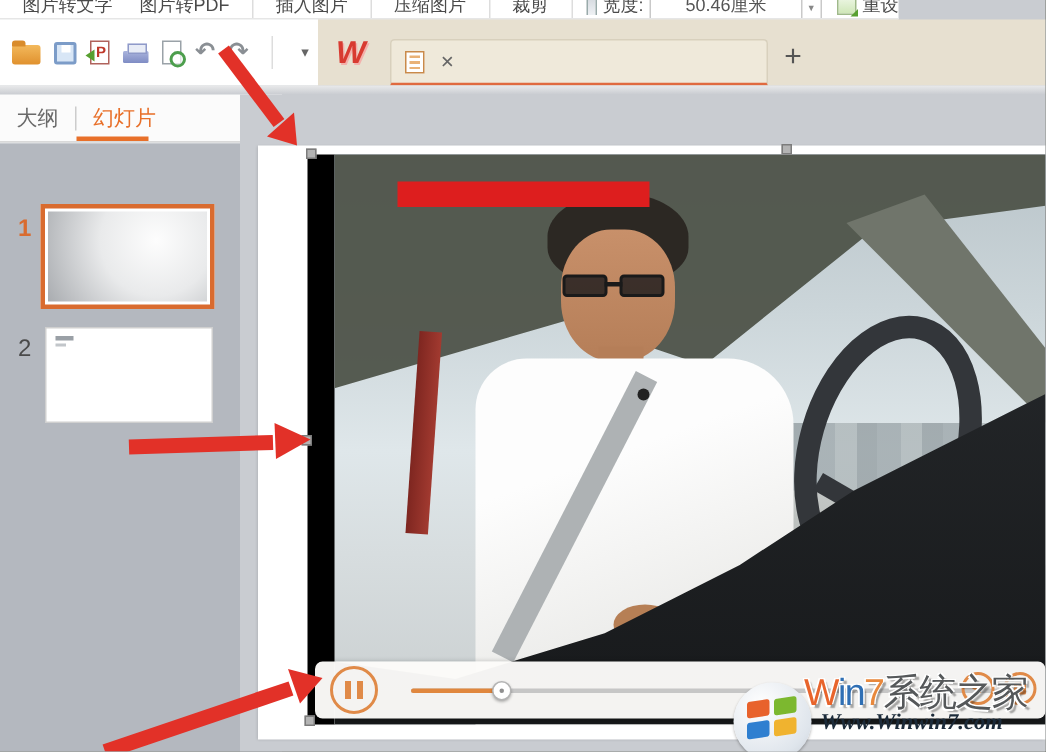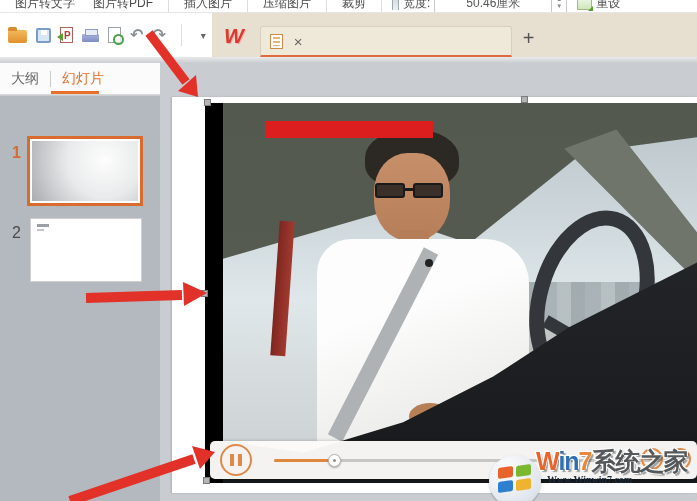--- a/index.html
+++ b/index.html
@@ -1,20 +1,20 @@
 <!DOCTYPE html>
 <html><head>
 <meta charset="utf-8">
 <style>
   * { margin:0; padding:0; box-sizing:border-box; }
   html,body { width:697px; height:501px; overflow:hidden; }
   body { position:relative; font-family:"Liberation Sans","DejaVu Sans",sans-serif; background:#c9ccd1; }
 
   
-  .ribbon-row { position:absolute; top:0; left:0; width:697px; height:13px; background:#fff; border-bottom:1px solid #e6e6e6; overflow:hidden; }
+  .ribbon-row { position:absolute; top:0; left:0; width:599px; height:13px; background:#fff; border-bottom:1px solid #e6e6e6; overflow:hidden; }
   .ribbon-inner { display:flex; align-items:center; height:24px; margin-top:-9px; padding-left:6px; color:#4a4a4a; font-size:12px; white-space:nowrap; }
   .ribbon-item { padding:0 9px; }
   .vsep { width:1px; height:22px; background:#ddd; margin:0 6px; }
   .ruler-ic { width:7px; height:14px; border-left:1px solid #9aa; border-right:1px solid #9aa; margin:0 4px; background:linear-gradient(#cfd4da,#eef1f4); }
   .width-box { border:1px solid #c9c9c9; width:118px; height:20px; display:flex; align-items:center; justify-content:center; margin-left:4px; color:#555; background:#fff; }
   .spinner { width:15px; height:20px; border:1px solid #c9c9c9; border-left:none; display:flex; flex-direction:column; align-items:center; justify-content:center; font-size:6px; color:#888; line-height:7px; }
   .reset-ic { width:15px; height:13px; border:1px solid #9fb98a; background:linear-gradient(#eef7e6,#cfe7b8); margin:0 4px 0 10px; position:relative; }
   .reset-ic::after { content:""; position:absolute; right:-2px; bottom:-2px; border-left:5px solid transparent; border-bottom:5px solid #57a030; }
 
   
@@ -97,24 +97,24 @@
   .cbtn.vol { right:34px; } .cbtn.fs { right:6px; }
   .cbtn.vol::after { content:""; position:absolute; left:5px; top:6px; border-top:3px solid transparent; border-bottom:3px solid transparent; border-right:6px solid #e08a48; }
   .cbtn.fs::after { content:""; position:absolute; inset:5px; border:2px solid #e08a48; border-radius:1px; }
 
   
   .watermark { position:absolute; right:0; bottom:0; width:208px; height:58px; z-index:50; }
   .wm-logo { position:absolute; left:0; bottom:-6px; width:52px; height:52px; border-radius:50%; background:radial-gradient(circle at 35% 30%,#ffffff,#dfe5ec 70%,#c6cdd6); box-shadow:0 1px 2px rgba(0,0,0,.3); overflow:hidden; }
   .pane { position:absolute; width:15px; height:11px; transform:skewY(-8deg); border-radius:2px; }
   .p1 { left:9px; top:12px; background:#e8622c; } .p2 { left:27px; top:10px; background:#7cb82f; }
   .p3 { left:9px; top:26px; background:#2f7fd0; } .p4 { left:27px; top:24px; background:#f0b32f; }
-  .wm-title { position:absolute; left:47px; top:2px; font-size:25px; font-weight:bold; letter-spacing:-1px; white-space:nowrap;
+  .wm-title { position:absolute; left:47px; top:2px; font-size:25px; font-weight:normal; letter-spacing:-1px; white-space:nowrap;
               text-shadow:-1px -1px 0 #fff,1px -1px 0 #fff,-1px 1px 0 #fff,2px 2px 1px rgba(0,0,0,.35); }
   .wm-title .c1 { color:#e8642c; } .wm-title .c2 { color:#2f6fb4; } .wm-title .c3 { color:#e8883c; } .wm-title .c4 { color:#55585a; }
-  .wm-url { position:absolute; left:58px; top:31px; font-family:"Liberation Serif","DejaVu Serif",serif; font-size:10px; font-weight:bold; color:#1c2b3a; white-space:nowrap; }
+  .wm-url { position:absolute; left:58px; top:31px; font-family:"Liberation Serif","DejaVu Serif",serif; font-size:15px; font-weight:bold; color:#1c2b3a; white-space:nowrap;font-style:italic; }
 
   .arrows { position:absolute; inset:0; z-index:60; pointer-events:none; }
 </style>
 </head>
 <body>
 
 <div class="ribbon-row">
   <div class="ribbon-inner">
     <span class="ribbon-item">图片转文字</span>
     <span class="ribbon-item">图片转PDF</span>

